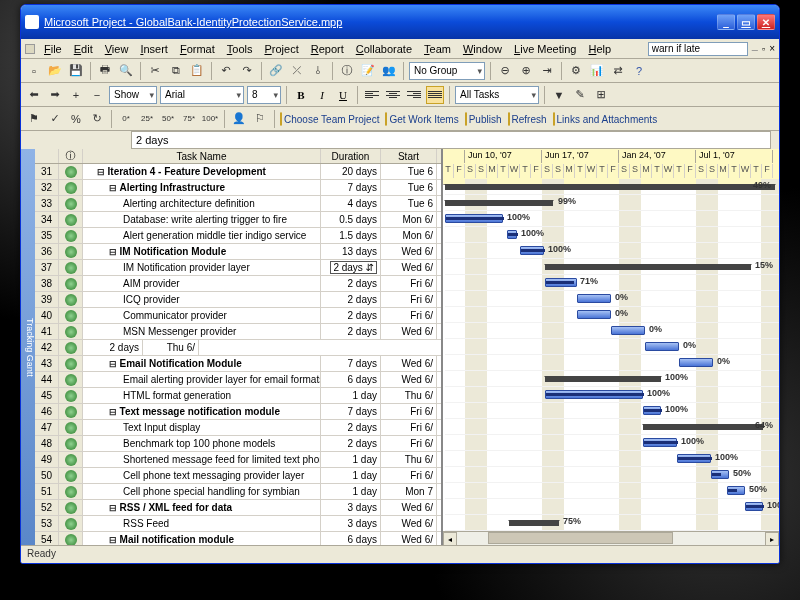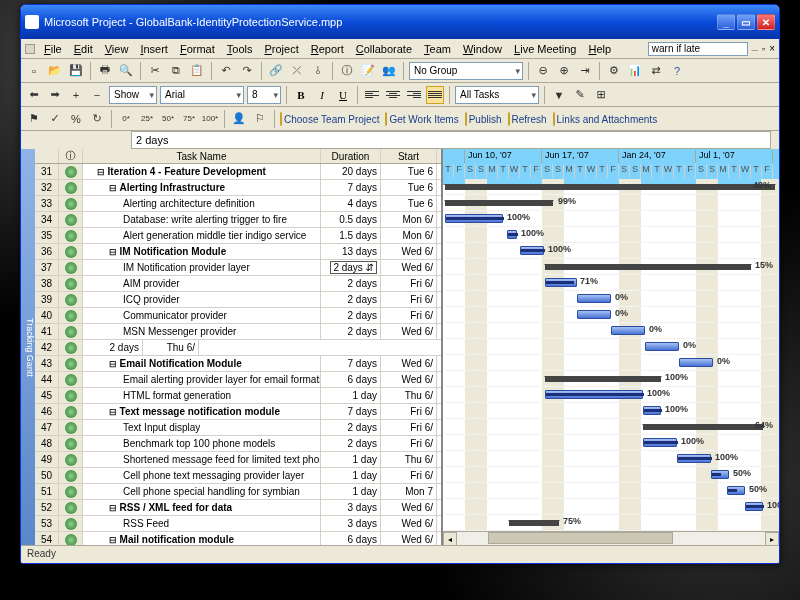--- a/index.html
+++ b/index.html
@@ -2,21 +2,21 @@
 <html><head>
 <meta charset="utf-8">
 <style>
   * { margin:0; padding:0; box-sizing:border-box; }
   html,body { width:800px; height:600px; font-family:Tahoma,Arial,sans-serif; font-size:11px; background:#000; overflow:hidden; }
   .backdrop { position:absolute; width:800px; height:600px; background:
     radial-gradient(circle at 10% 10%, #444 0%, transparent 30%),
     radial-gradient(circle at 90% 80%, #333 0%, transparent 35%),
     #000; }
   .window { position:absolute; left:20px; top:4px; width:760px; height:560px; background:#ece9d8; border:1px solid #0831d9; border-radius:6px 6px 3px 3px; box-shadow:0 0 8px rgba(0,0,0,.7); overflow:hidden; display:flex; flex-direction:column; }
-  .titlebar { height:22px; background:linear-gradient(#3c89f7,#0b4bd9 50%,#0734a8); color:#fff; display:flex; align-items:center; padding:17px 4px; font-size:11px; }
+  .titlebar { height:22px; background:linear-gradient(#3c89f7,#0b4bd9 50%,#0734a8); color:#fff; display:flex; align-items:center; padding:17px 4px; font-size:11px;text-decoration:underline; }
   .titlebar .icon { width:14px; height:14px; background:#fff; border-radius:2px; margin-right:5px; }
   .titlebar .title { flex:1; }
   .winbtns { display:flex; gap:2px; }
   .winbtn { width:18px; height:16px; color:#fff; font-weight:bold; font-size:10px; display:flex; align-items:center; justify-content:center; border:1px solid #fff3; border-radius:2px; }
   .winbtn.min,.winbtn.max{ background:linear-gradient(#6fa1f7,#2b5fd9); }
   .winbtn.close{ background:linear-gradient(#f77,#c22); }
   .menubar { height:20px; background:#ece9d8; display:flex; align-items:center; padding:0 4px; gap:3px; border-bottom:1px solid #aca899; font-size:11px; }
   .menubar .mi { padding:1px 6px; }
   .menubar .right { margin-left:auto; display:flex; align-items:center; gap:4px;}
   .searchbox { width:100px; height:14px; border:1px solid #7f9db9; background:#fff; font-size:10px; padding:0 3px; }
@@ -46,21 +46,21 @@
   .c-start { width:56px; justify-content:flex-end;}
   .ghead .gc { background:#ece9d8; justify-content:center;}
   .bold { font-weight:bold; }
   .indent1 { padding-left:14px !important;}
   .indent2 { padding-left:26px !important;}
   .indent3 { padding-left:40px !important;}
   .exp { color:#333; margin-right:3px; font-size:9px;}
   .indicator { width:12px; height:12px; border-radius:50%; background:radial-gradient(#8fd18f,#2a7d2a);}
   .sel { border:1px solid #555; background:#fff; padding:0 2px;}
   .gantt { flex:1; position:relative; overflow:hidden; background:#fff;}
-  .gh { height:36px; background:#7dd3fc; border-bottom:1px solid #aca899; position:relative; font-size:9px;}
+  .gh { height:36px; background:#fef9c3; border-bottom:1px solid #aca899; position:relative; font-size:9px;}
   .gh-top { position:absolute; top:1px; height:13px; display:flex;}
   .gh-top div { border-right:1px solid #aca899; padding-left:3px;}
   .gh-bot { position:absolute; top:15px; height:14px; left:0; right:0; display:flex;}
   .gh-bot span { width:11px; text-align:center; border-right:1px solid #d4d0c8; color:#555;}
   .wkend { position:absolute; top:30px; bottom:0; background:#ece9d8; }
   .gbars { position:absolute; top:30px; left:2px; right:0;}
   .gbar-row { height:16px; position:relative; border-bottom:1px solid #f2f2f2;}
   .sumbar { position:absolute; height:6px; top:5px; background:#444; }
   .sumbar::before,.sumbar::after { content:""; position:absolute; top:0; border:4px solid transparent; border-top-color:#444;}
   .sumbar::before{ left:-1px;} .sumbar::after{ right:-1px;}
@@ -115,21 +115,21 @@
     <div class="tbtn">↷</div>
     <div class="sep"></div>
     <div class="tbtn">🔗</div>
     <div class="tbtn">⤫</div>
     <div class="tbtn">⫰</div>
     <div class="sep"></div>
     <div class="tbtn">ⓘ</div>
     <div class="tbtn">📝</div>
     <div class="tbtn">👥</div>
     <div class="sep"></div>
-    <div class="combo" style="width:114px">
+    <div class="combo" style="width:76px">
         <span>No Group</span>
       </div>
     <div class="sep"></div>
     <div class="tbtn">⊖</div>
     <div class="tbtn">⊕</div>
     <div class="tbtn">⇥</div>
     <div class="sep"></div>
     <div class="tbtn">⚙</div>
     <div class="tbtn">📊</div>
     <div class="tbtn">⇄</div>

